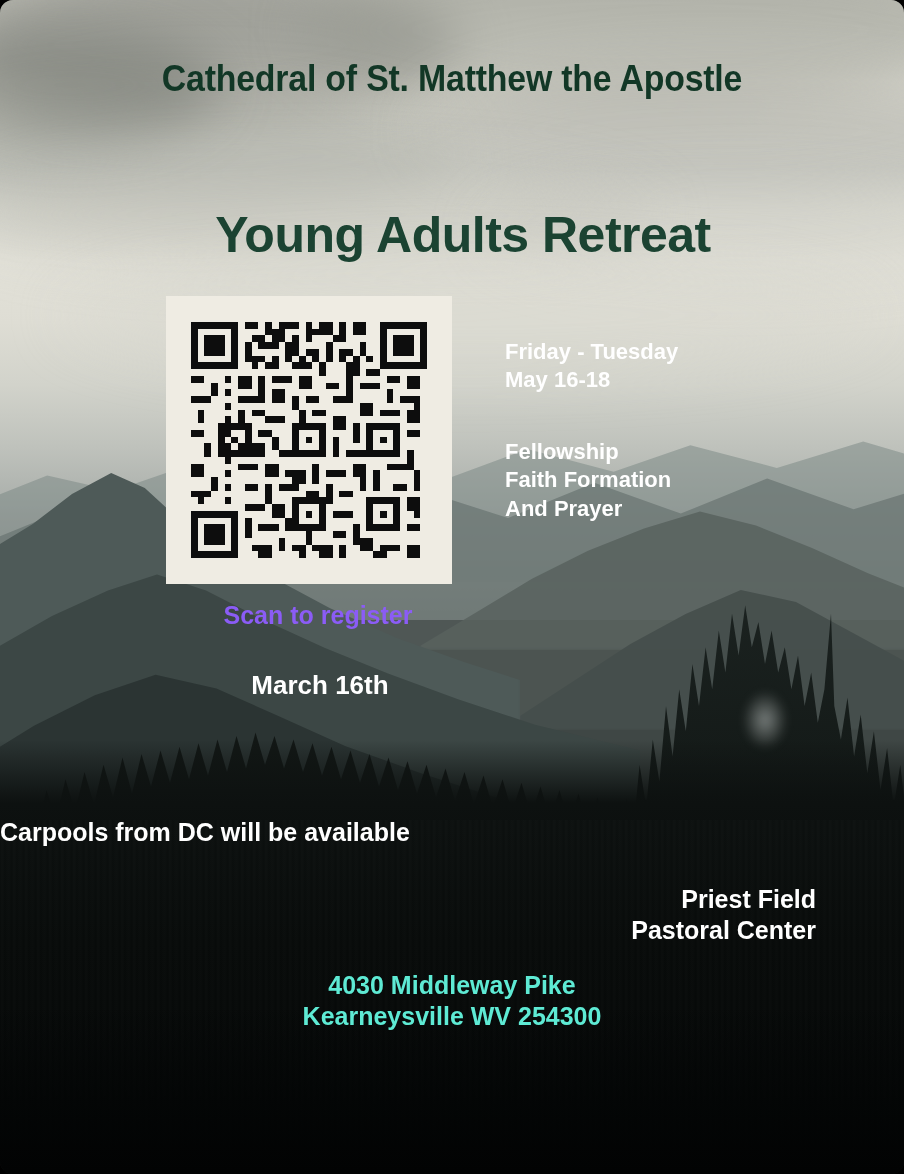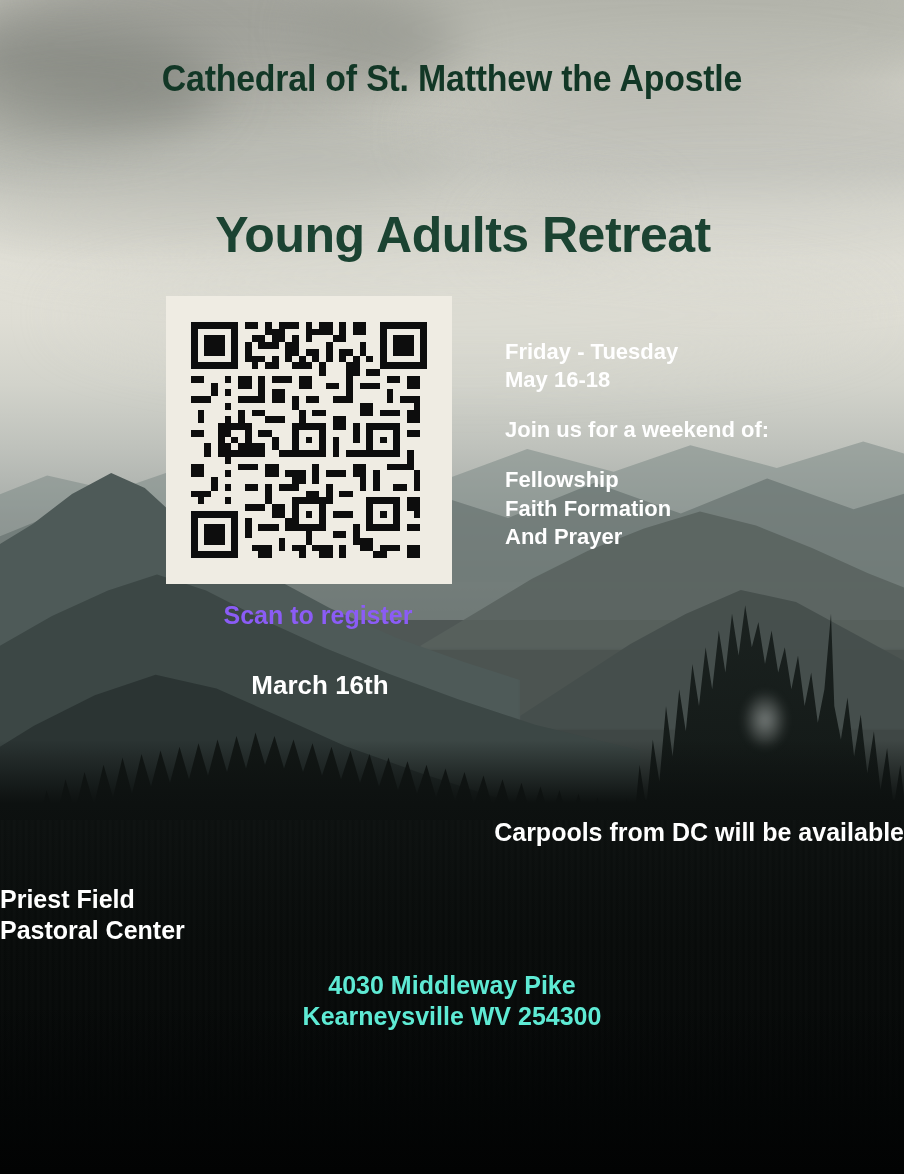--- a/index.html
+++ b/index.html
@@ -8,20 +8,21 @@
     font-family:"Liberation Sans", sans-serif;
     -webkit-font-smoothing:antialiased;
   }
 
   #poster {
     position:relative;
     width:904px;
     height:1174px;
     overflow:hidden;
     background:#0b0d0c;
+    border-radius:13px;
   }
 
   
   .bg { position:absolute; inset:0; overflow:hidden; }
 
   
   .sky {
     position:absolute; left:0; top:0; width:904px; height:620px;
     background:
       linear-gradient(180deg,
@@ -240,27 +241,27 @@
   .info-block {
     position:absolute; left:505px; top:338px; width:360px;
     color:#ffffff;
     font-size:22px; font-weight:bold;
     line-height:1.28;
   }
   .info-block .gap { height:22px; }
 
   .carpools {
     position:absolute; left:0; top:818px; width:904px;
-    text-align:right;
+    text-align:left;
     font-size:25px; font-weight:bold; color:#ffffff;
   }
 
   .venue {
     position:absolute; left:0; top:884px; width:816px;
-    text-align:left;
+    text-align:right;
     font-size:25px; font-weight:bold; color:#ffffff;
     line-height:1.22;
   }
 
   .address {
     position:absolute; left:0; top:970px; width:904px;
     text-align:center;
     font-size:25px; font-weight:bold; color:#5eead4;
     line-height:1.22;
   }
@@ -498,21 +499,20 @@
     <div class="scan-label">Scan to register</div>
 
     <div class="register-before">
       <div>March 16th</div>
     </div>
 
     <div class="info-block">
       <div>Friday - Tuesday</div>
       <div>May 16-18</div>
       <div class="gap"></div>
-      <div>Join us for a weekend of:</div>
       <div class="gap"></div>
       <div>Fellowship</div>
       <div>Faith Formation</div>
       <div>And Prayer</div>
     </div>
 
     <div class="carpools">Carpools from DC will be available</div>
 
     <div class="venue">
       <div>Priest Field</div>

